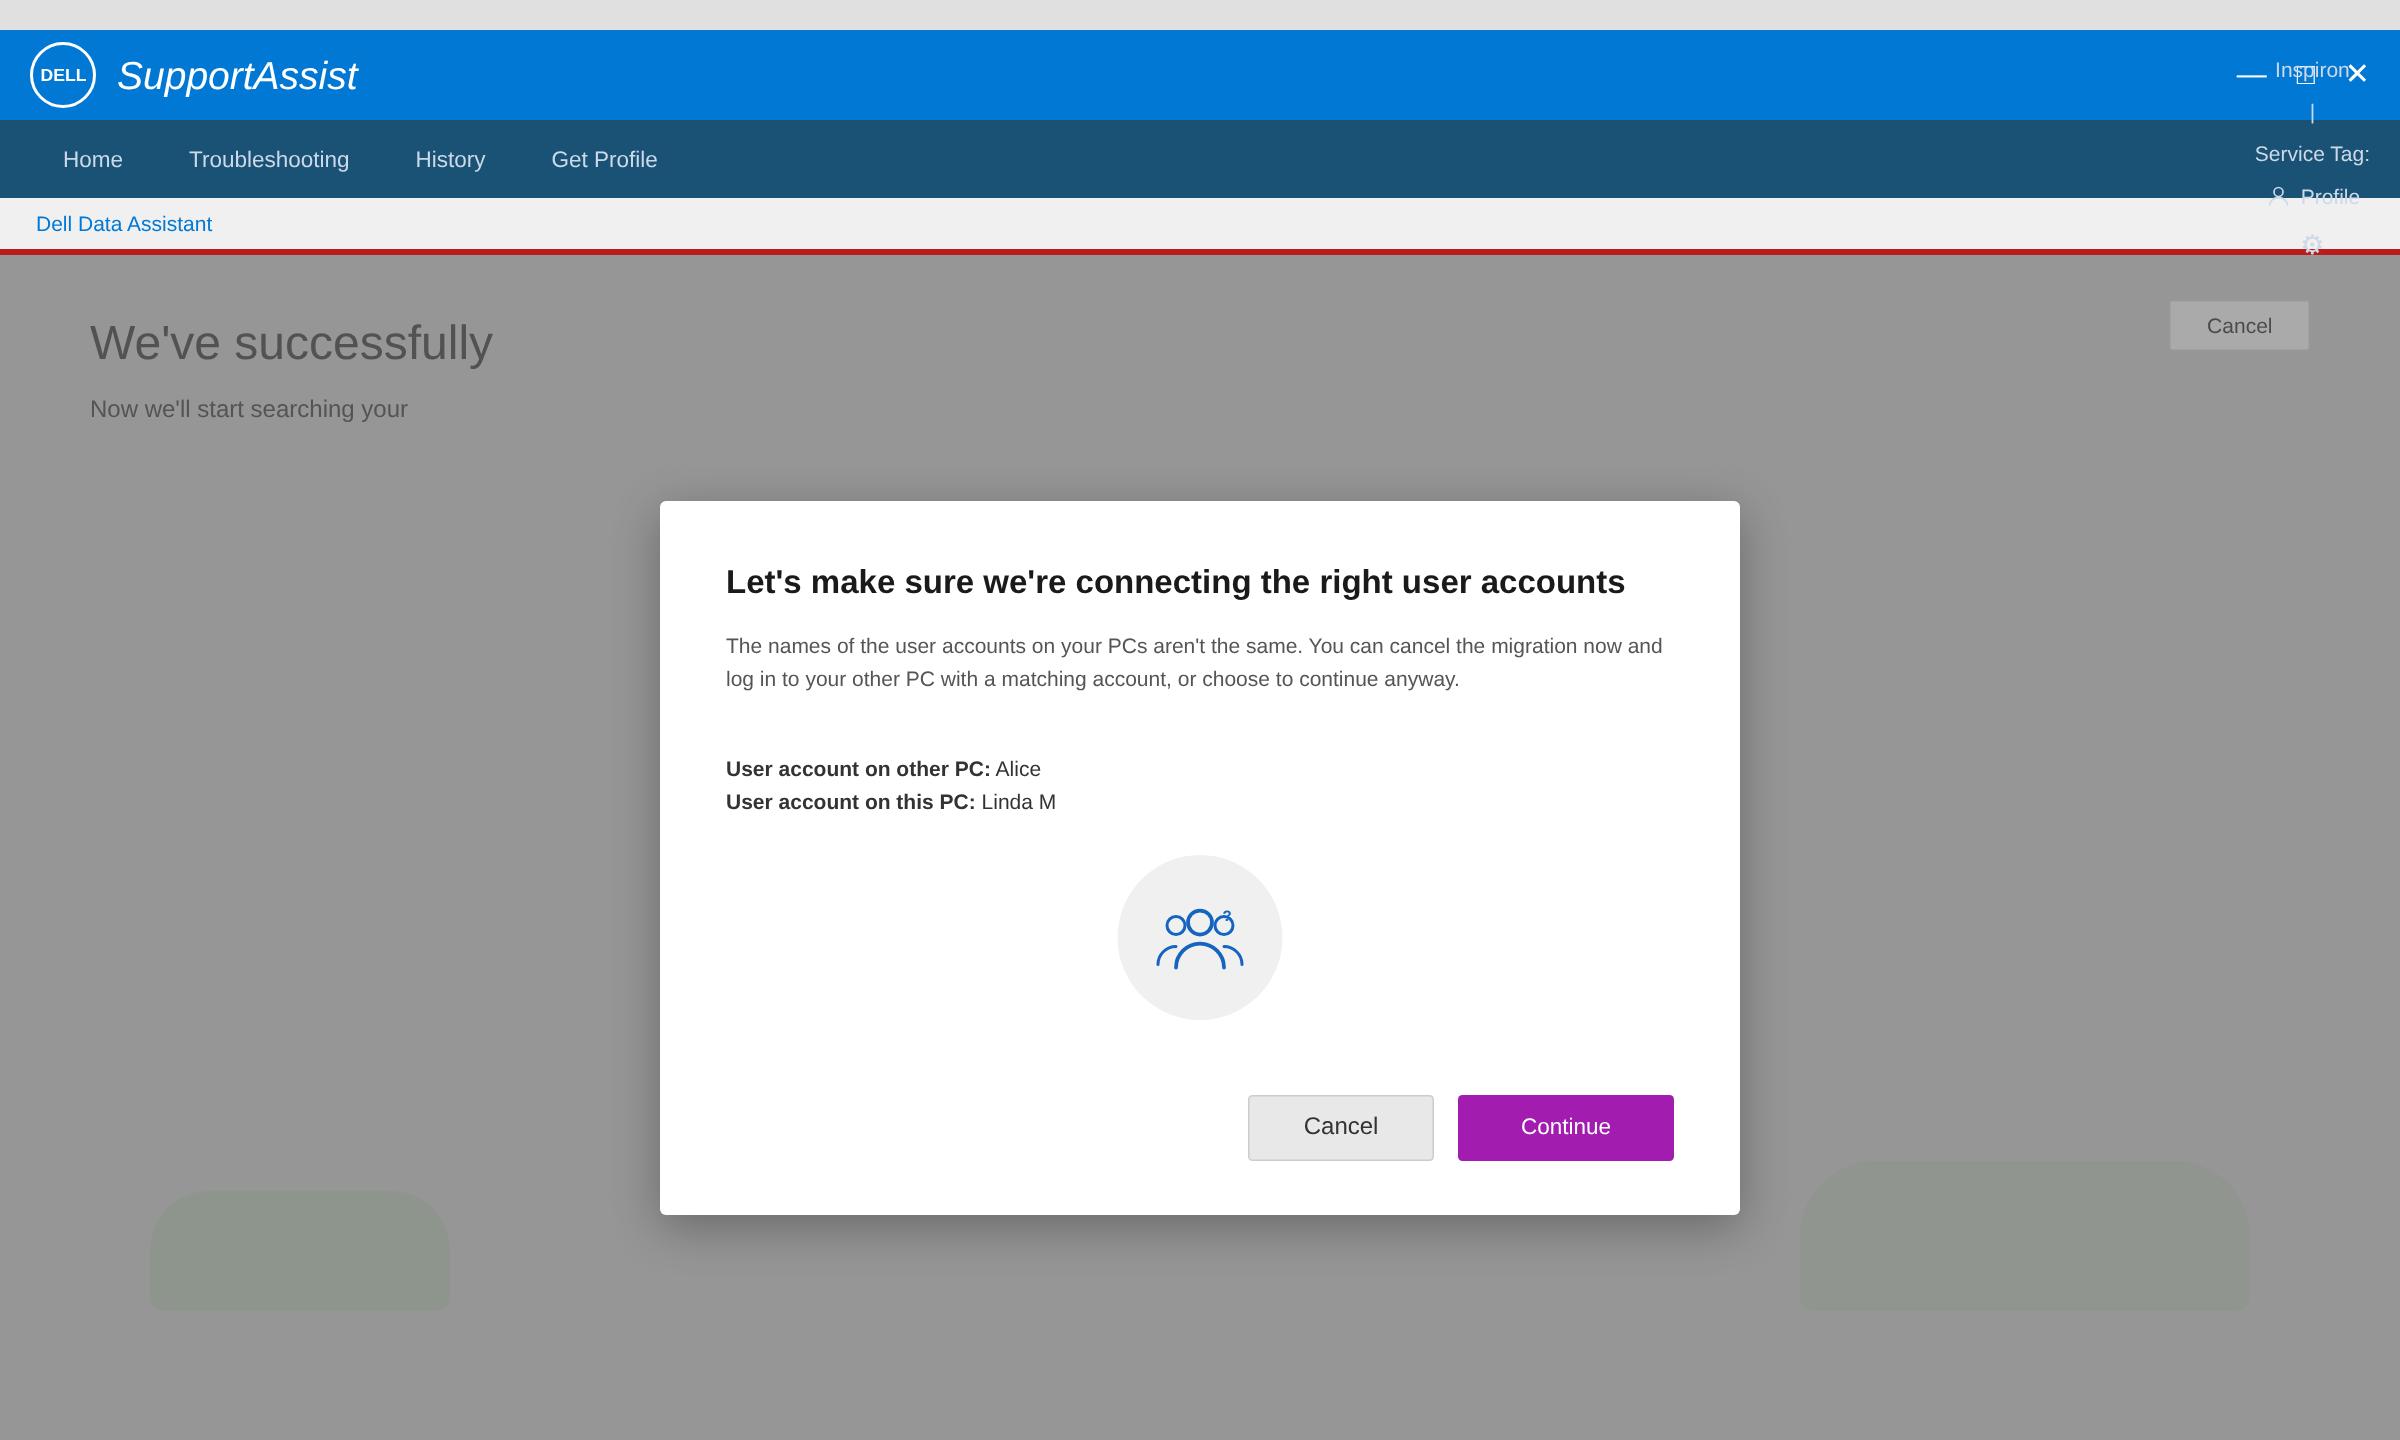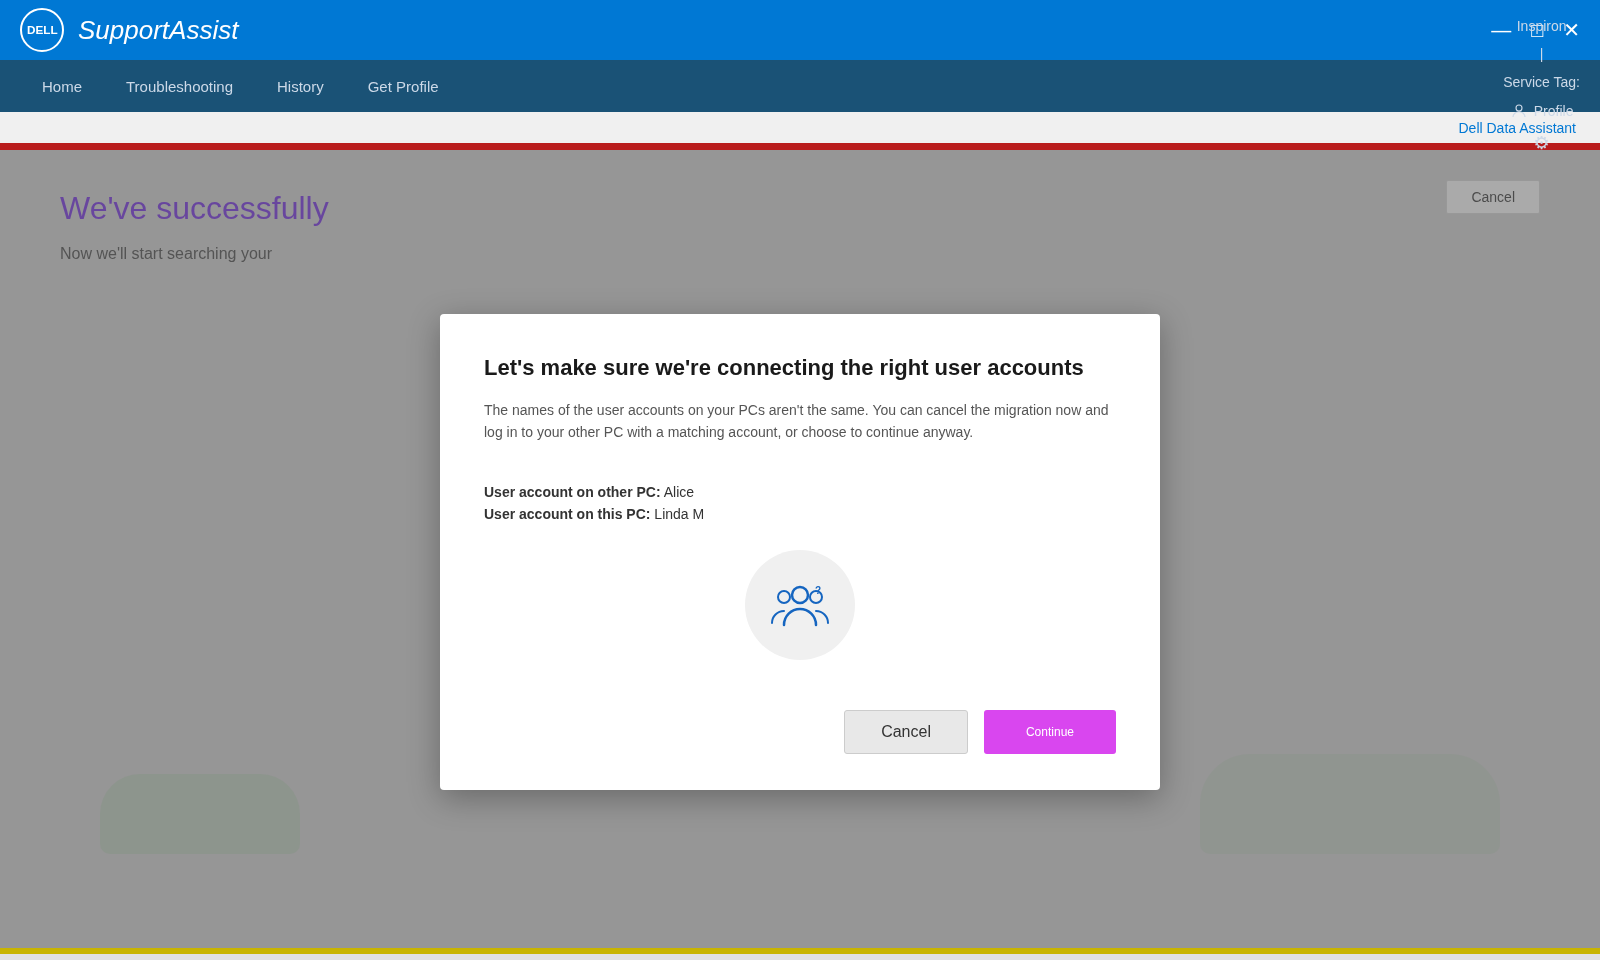--- a/index.html
+++ b/index.html
@@ -12,20 +12,21 @@
     }
 
     
     #title-bar {
       background: #0078d4;
       height: 60px;
       display: flex;
       align-items: center;
       padding: 0 20px;
       justify-content: space-between;
+      margin-top: 20px;
     }
     #title-left {
       display: flex;
       align-items: center;
       gap: 14px;
     }
     #dell-logo {
       width: 44px;
       height: 44px;
       border: 2px solid white;
@@ -103,22 +104,21 @@
       cursor: pointer;
     }
 
     
     #breadcrumb-bar {
       background: #f0f0f0;
       height: 38px;
       display: flex;
       align-items: center;
       padding: 0 24px;
-      border-bottom: 7px solid #b91c1c;
-      justify-content: flex-end;
+      border-bottom: 4px solid #b91c1c;
     }
     #breadcrumb-text {
       color: #0078d4;
       font-size: 14px;
     }
 
     
     #main-content {
       background: #d0d0d0;
       position: relative;
@@ -130,21 +130,21 @@
     #bg-content {
       position: absolute;
       top: 0; left: 0; right: 0; bottom: 0;
       background: #c8c8c8;
       padding: 40px 60px;
       filter: none;
     }
     #bg-title {
       font-size: 32px;
       font-weight: 300;
-      color: #6d28d9;
+      color: #404040;
       margin-bottom: 18px;
     }
     #bg-subtitle {
       font-size: 16px;
       color: #444;
     }
     #bg-cancel-btn {
       position: absolute;
       top: 30px;
       right: 60px;
@@ -249,25 +249,25 @@
     #cancel-btn {
       background: #e8e8e8;
       border: 1px solid #ccc;
       border-radius: 3px;
       padding: 12px 36px;
       font-size: 16px;
       color: #333;
       cursor: pointer;
     }
     #continue-btn {
-      background: #d946ef;
+      background: #a21caf;
       border: none;
       border-radius: 3px;
       padding: 12px 42px;
-      font-size: 12px;
+      font-size: 15px;
       color: white;
       cursor: pointer;
     }
 
     
     #bottom-bar {
       position: absolute;
       bottom: 0;
       left: 0;
       right: 0;

